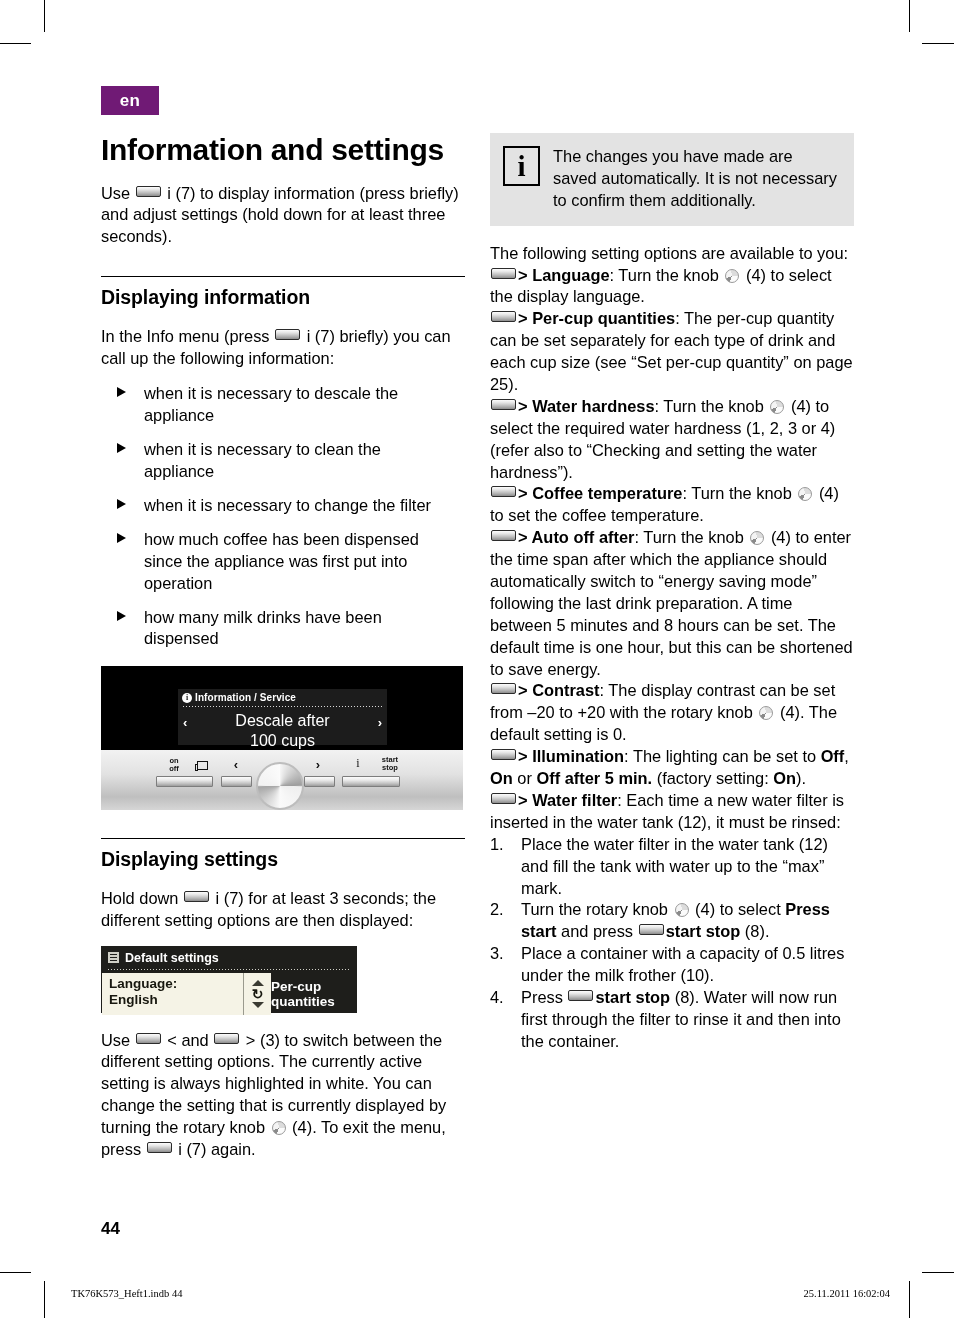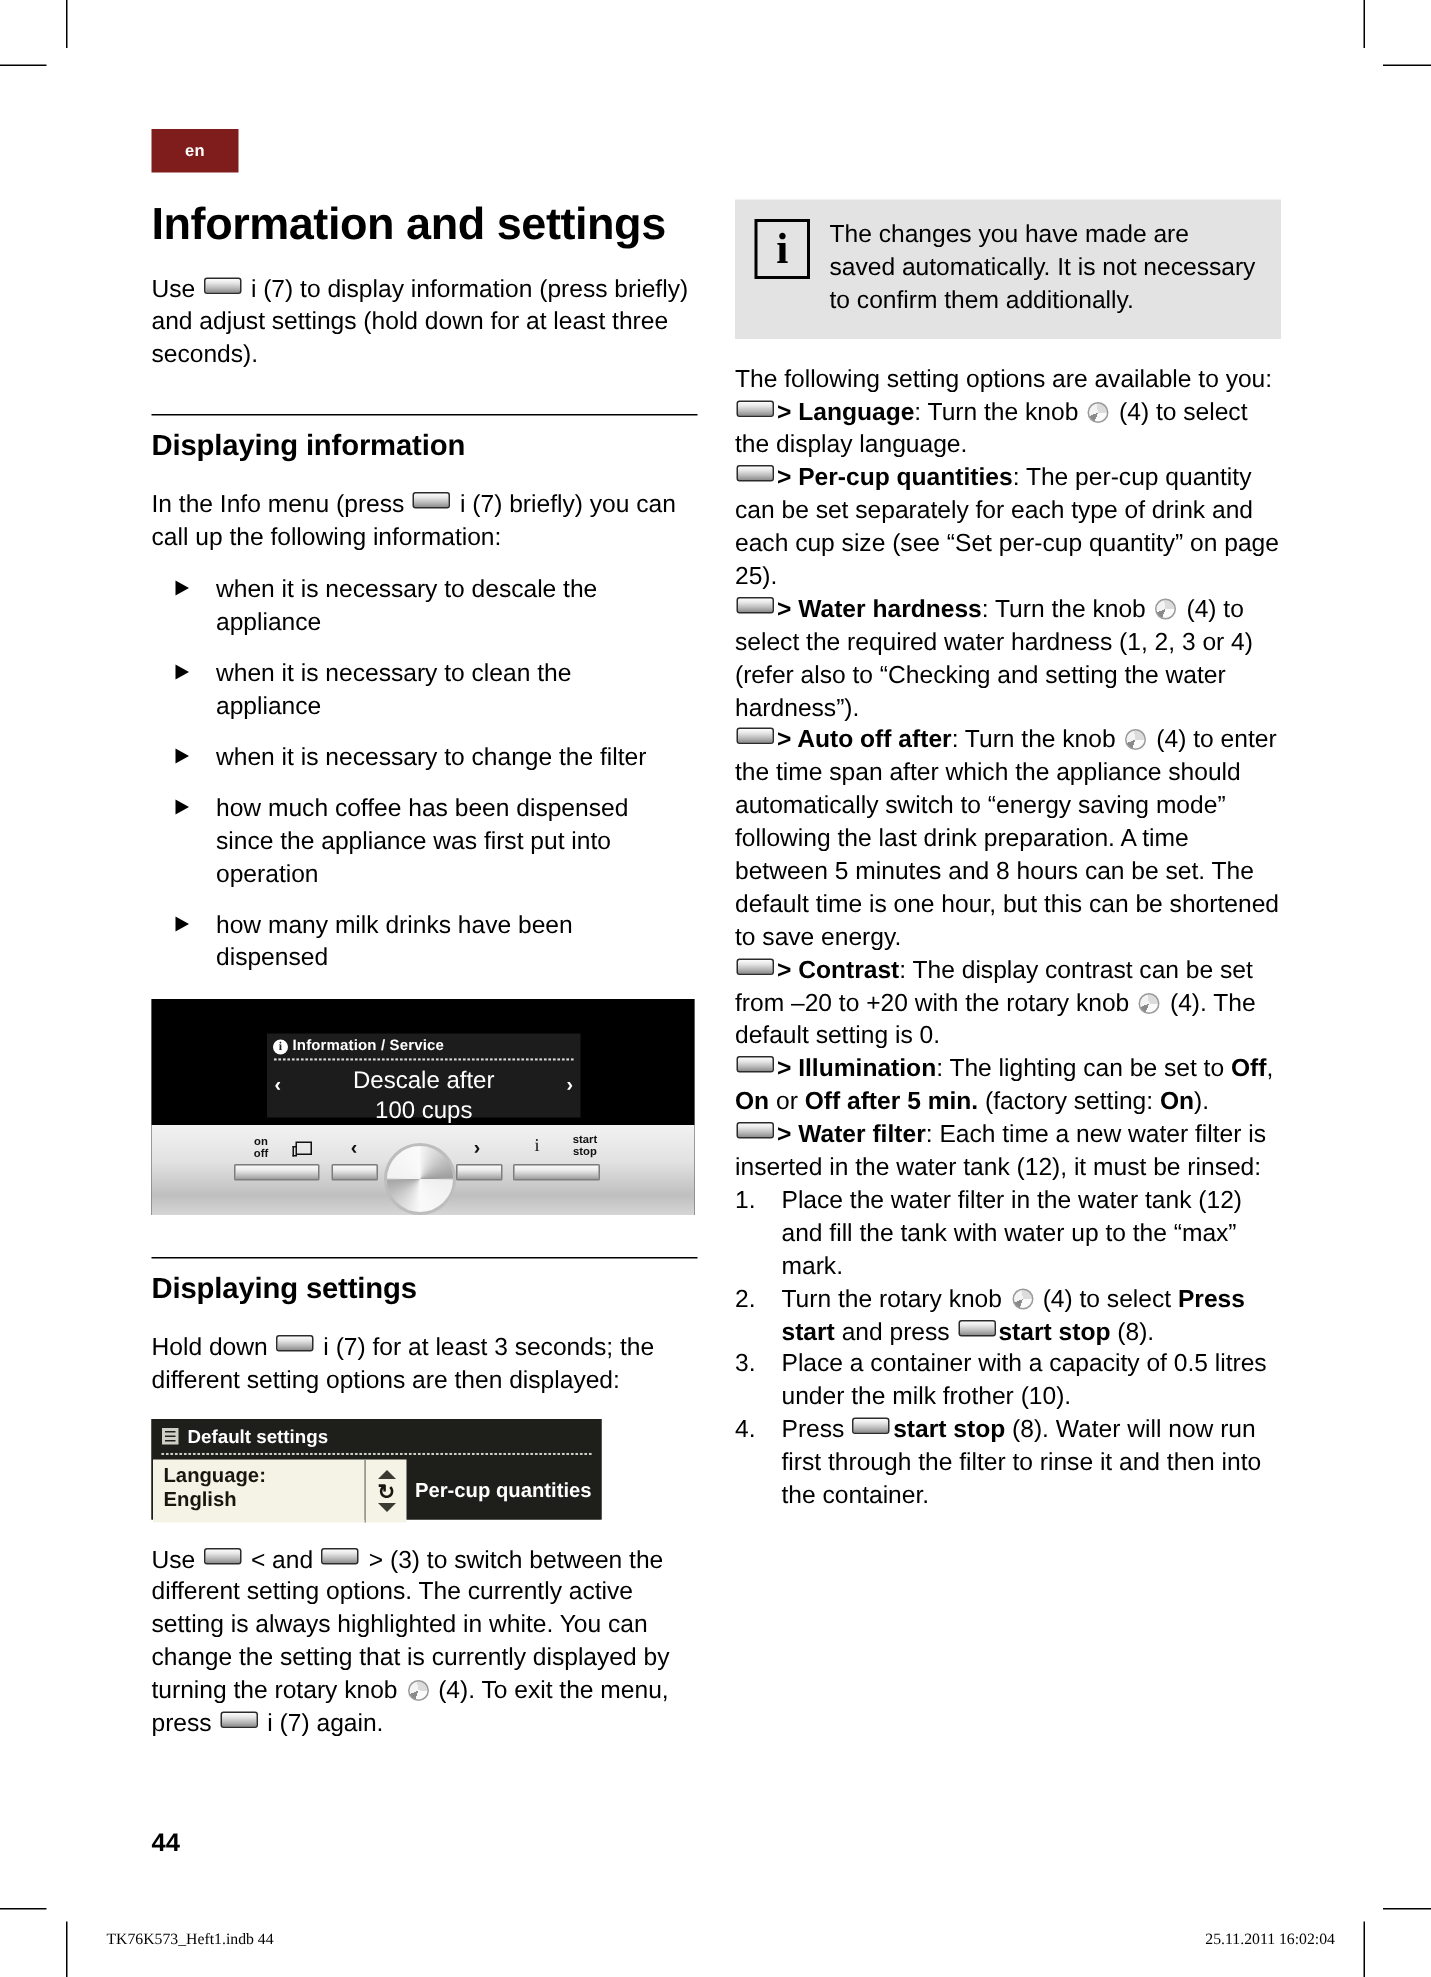--- a/index.html
+++ b/index.html
@@ -9,21 +9,21 @@
 
   
   .crop{position:absolute;background:#000;}
   .crop.v{width:1px;}
   .crop.h{height:1px;}
 
   
   .page{position:absolute;left:0;top:0;width:954px;height:1318px;}
 
   .lang-tag{position:absolute;left:101px;top:86px;width:58px;height:29px;
-            background:#7f1d1d;color:#fff;font-weight:bold;font-size:11px;
+            background:#701a75;color:#fff;font-weight:bold;font-size:17px;
             display:flex;align-items:center;justify-content:center;letter-spacing:.3px;}
 
   .col{position:absolute;width:364px;}
   .col-left{left:101px;top:133px;}
   .col-right{left:490px;top:133px;}
 
   h1.title{font-size:30px;font-weight:bold;letter-spacing:-0.3px;
            margin:0 0 16px 0;line-height:1.12;}
   h2.sec{font-size:19.5px;font-weight:bold;margin:0 0 17px 0;line-height:1.15;
          letter-spacing:-0.1px;}
@@ -98,21 +98,21 @@
               box-sizing:border-box;}
   .panel .knob{position:absolute;width:48px;height:48px;border-radius:50%;
                border:2px solid #bdbdbd;box-sizing:border-box;
                background:conic-gradient(from 0deg,#f6f6f6 0deg,#cfcfcf 40deg,#9d9d9d 88deg,
                           #efefef 92deg,#fafafa 180deg,#cfcfcf 228deg,#a6a6a6 268deg,#f2f2f2 272deg,#fbfbfb 360deg);}
   .panel .sq{position:absolute;width:11px;height:9px;border:1.4px solid #111;box-sizing:border-box;background:transparent;}
   .panel .sq:after{content:"";position:absolute;left:-3px;top:2px;width:3px;height:7px;
                    border-left:1.4px solid #111;border-top:1.4px solid #111;border-bottom:1.4px solid #111;box-sizing:border-box;}
 
   
-  .disp{position:relative;width:300px;height:67px;background:#1e1e1b;
+  .disp{position:relative;width:256px;height:67px;background:#1e1e1b;
         margin:14px 0 17px 0;border:1px solid #1e1e1b;box-sizing:border-box;}
   .disp .hdr{display:flex;align-items:center;gap:6px;padding:4px 6px 0 6px;}
   .disp .hdr .ic{width:11px;height:11px;background:#cfcfc6;position:relative;}
   .disp .hdr .ic:before{content:"";position:absolute;left:2px;top:2px;right:2px;height:1px;
                         background:#1e1e1b;box-shadow:0 3px 0 #1e1e1b,0 6px 0 #1e1e1b;}
   .disp .hdr .t{color:#fff;font-size:12.5px;font-weight:bold;}
   .disp .dots{height:2px;margin:3px 5px 0 5px;
               background-image:radial-gradient(#cfcfc6 45%,transparent 46%);
               background-size:3px 3px;background-repeat:repeat-x;}
   .disp .row{display:flex;align-items:stretch;margin-top:3px;height:42px;}
@@ -242,20 +242,21 @@
     </div>
 
     <p>The following setting options are available to you:</p>
 
     <p><span class="btn-glyph"></span><span class="kw">&gt; </span><span class="kw">Language</span><span>: Turn the knob </span><span class="knob-glyph"></span><span> (4) to select the display language.</span></p>
 
     <p><span class="btn-glyph"></span><span class="kw">&gt; </span><span class="kw">Per-cup quantities</span><span>: The per-cup quantity can be set separately for each type of drink and each cup size (see “Set per-cup quantity” on page 25).</span></p>
 
     <p><span class="btn-glyph"></span><span class="kw">&gt; </span><span class="kw">Water hardness</span><span>: Turn the knob </span><span class="knob-glyph"></span><span> (4) to select the required water hardness (1, 2, 3 or 4) (refer also to “Checking and setting the water hardness”).</span></p>
 
+    <p><span class="btn-glyph"></span><span class="kw">&gt; </span><span class="kw">Coffee temperature</span><span>: Turn the knob </span><span class="knob-glyph"></span><span> (4) to set the coffee temperature.</span></p>
 
     <p><span class="btn-glyph"></span><span class="kw">&gt; </span><span class="kw">Auto off after</span><span>: Turn the knob </span><span class="knob-glyph"></span><span> (4) to enter the time span after which the appliance should automatically switch to “energy saving mode” following the last drink preparation. A time between 5 minutes and 8 hours can be set. The default time is one hour, but this can be shortened to save energy.</span></p>
 
     <p><span class="btn-glyph"></span><span class="kw">&gt; </span><span class="kw">Contrast</span><span>: The display contrast can be set from –20 to +20 with the rotary knob </span><span class="knob-glyph"></span><span> (4). The default setting is 0.</span></p>
 
     <p><span class="btn-glyph"></span><span class="kw">&gt; </span><span class="kw">Illumination</span><span>: The lighting can be set to </span><span class="kw">Off</span><span>, </span><span class="kw">On</span><span> or </span><span class="kw">Off after 5 min.</span><span> (factory setting: </span><span class="kw">On</span><span>).</span></p>
 
     <p><span class="btn-glyph"></span><span class="kw">&gt; </span><span class="kw">Water filter</span><span>: Each time a new water filter is inserted in the water tank (12), it must be rinsed:</span></p>
 
     <ol class="num">

